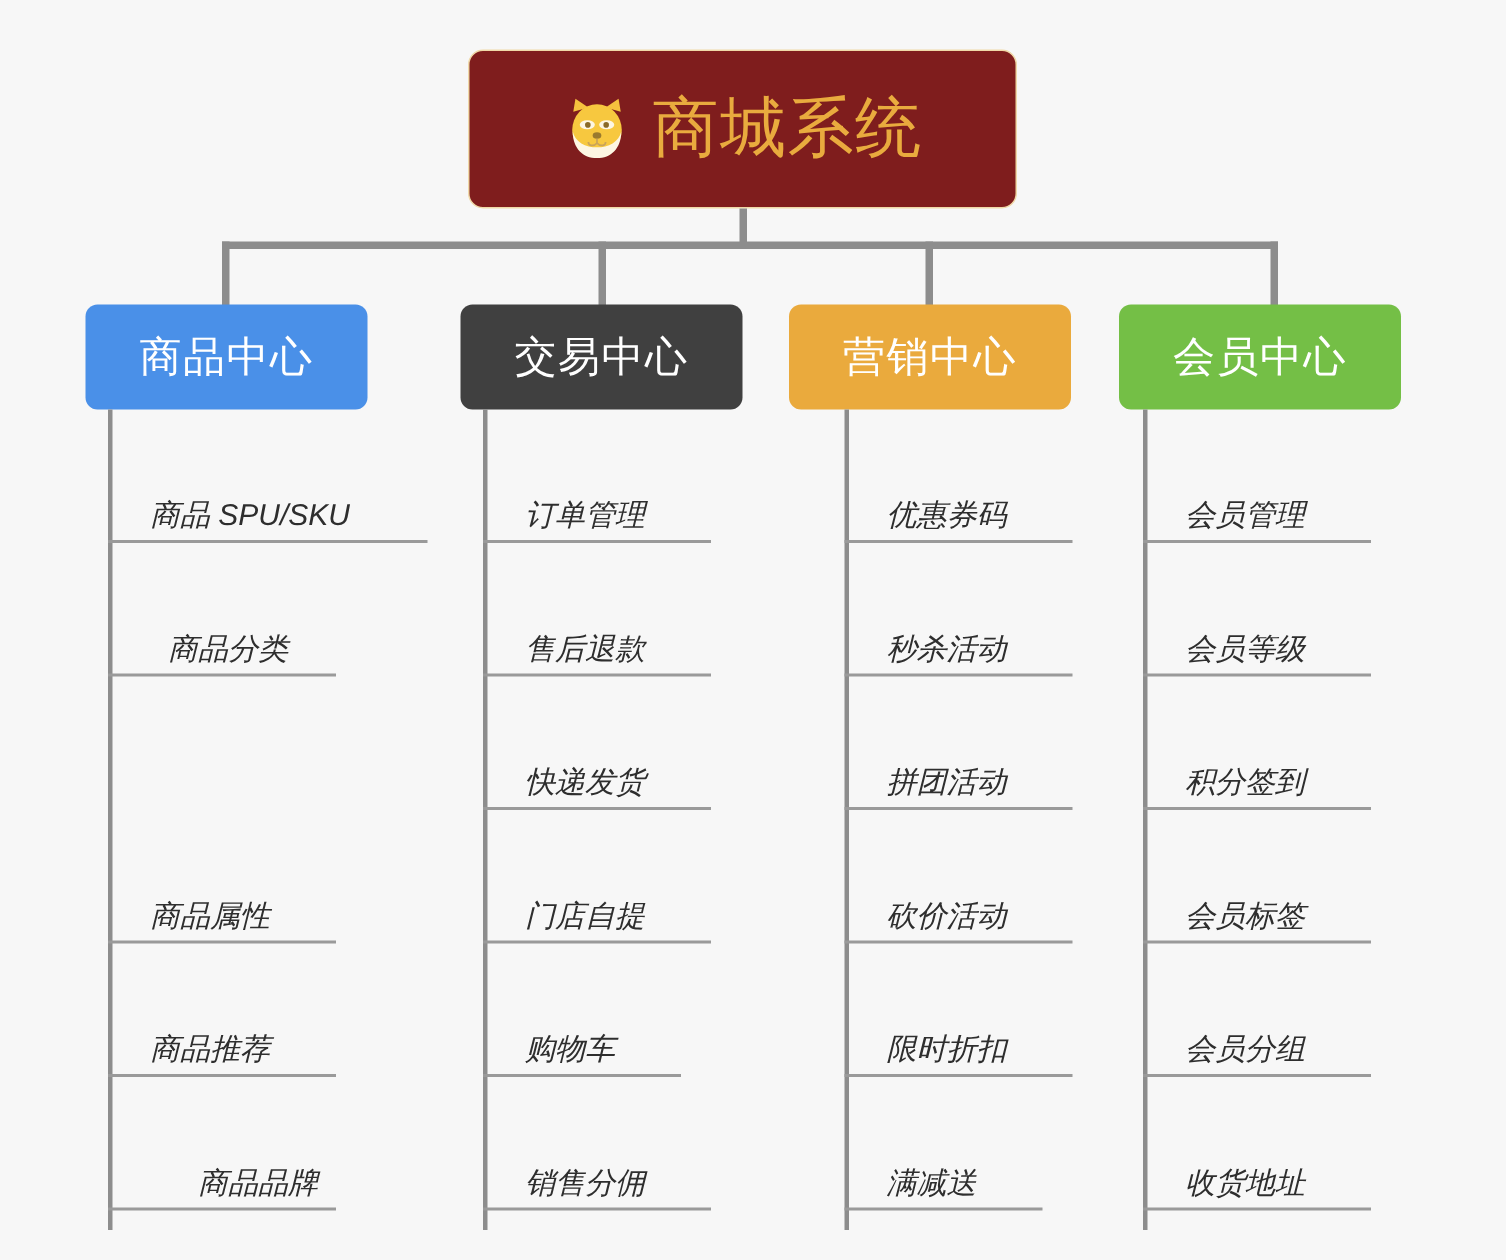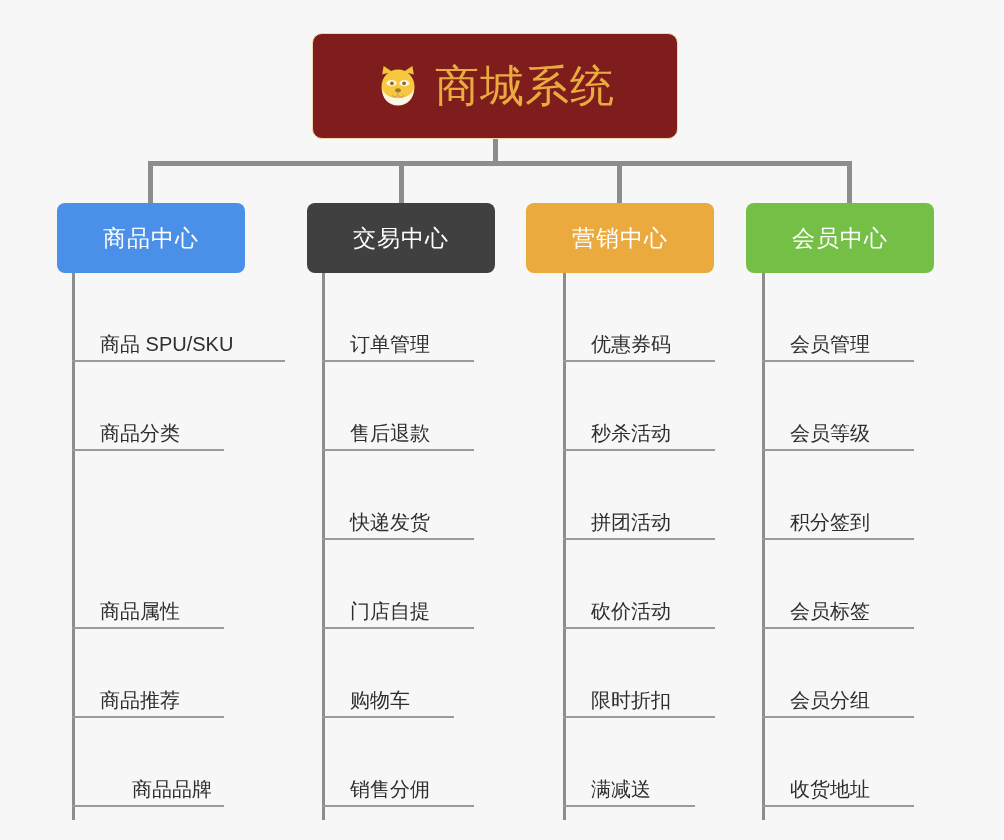--- a/index.html
+++ b/index.html
@@ -64,32 +64,33 @@
     width: 188px;
     height: 70px;
     border-radius: 8px;
     display: flex;
     align-items: center;
     justify-content: center;
     box-sizing: border-box;
   }
   .branch-label {
     color: #ffffff;
-    font-size: 23px;
+    font-size: 28px;
     line-height: 1;
     letter-spacing: 1px;
     white-space: nowrap;
   }
 
   
   .leaf-col {
     position: absolute;
     top: 273px;
     width: 190px;
     height: 550px;
+    font-style: italic;
   }
   .leaf-spine {
     position: absolute;
     left: 11px;
     top: 0;
     width: 3px;
     height: 547px;
     background: #8d8d8d;
   }
   .leaf-item {
@@ -161,21 +162,21 @@
   </div>
   <div class="branch" id="branch-3" style="left: 746px; background: rgb(116, 191, 70);">
     <span class="branch-label">会员中心</span>
   </div>
 
   <div class="leaf-col" id="col-0" style="left:61px;">
     <div class="leaf-spine"></div>
     <div class="leaf-item" style="top:0px;   width:213px;">
         <span class="leaf-text">商品 SPU/SKU</span>
       </div>
-    <div class="leaf-item" style="top:89px;  width:152px;">
+    <div class="leaf-item" style="top:89px;  width:152px;padding-left:12px;">
         <span class="leaf-text">商品分类</span>
       </div>
     <div class="leaf-item" style="top:267px; width:152px;">
         <span class="leaf-text">商品属性</span>
       </div>
     <div class="leaf-item" style="top:356px; width:152px;">
         <span class="leaf-text">商品推荐</span>
       </div>
     <div class="leaf-item" style="top:445px; width:152px;padding-left:32px;">
         <span class="leaf-text">商品品牌</span>

